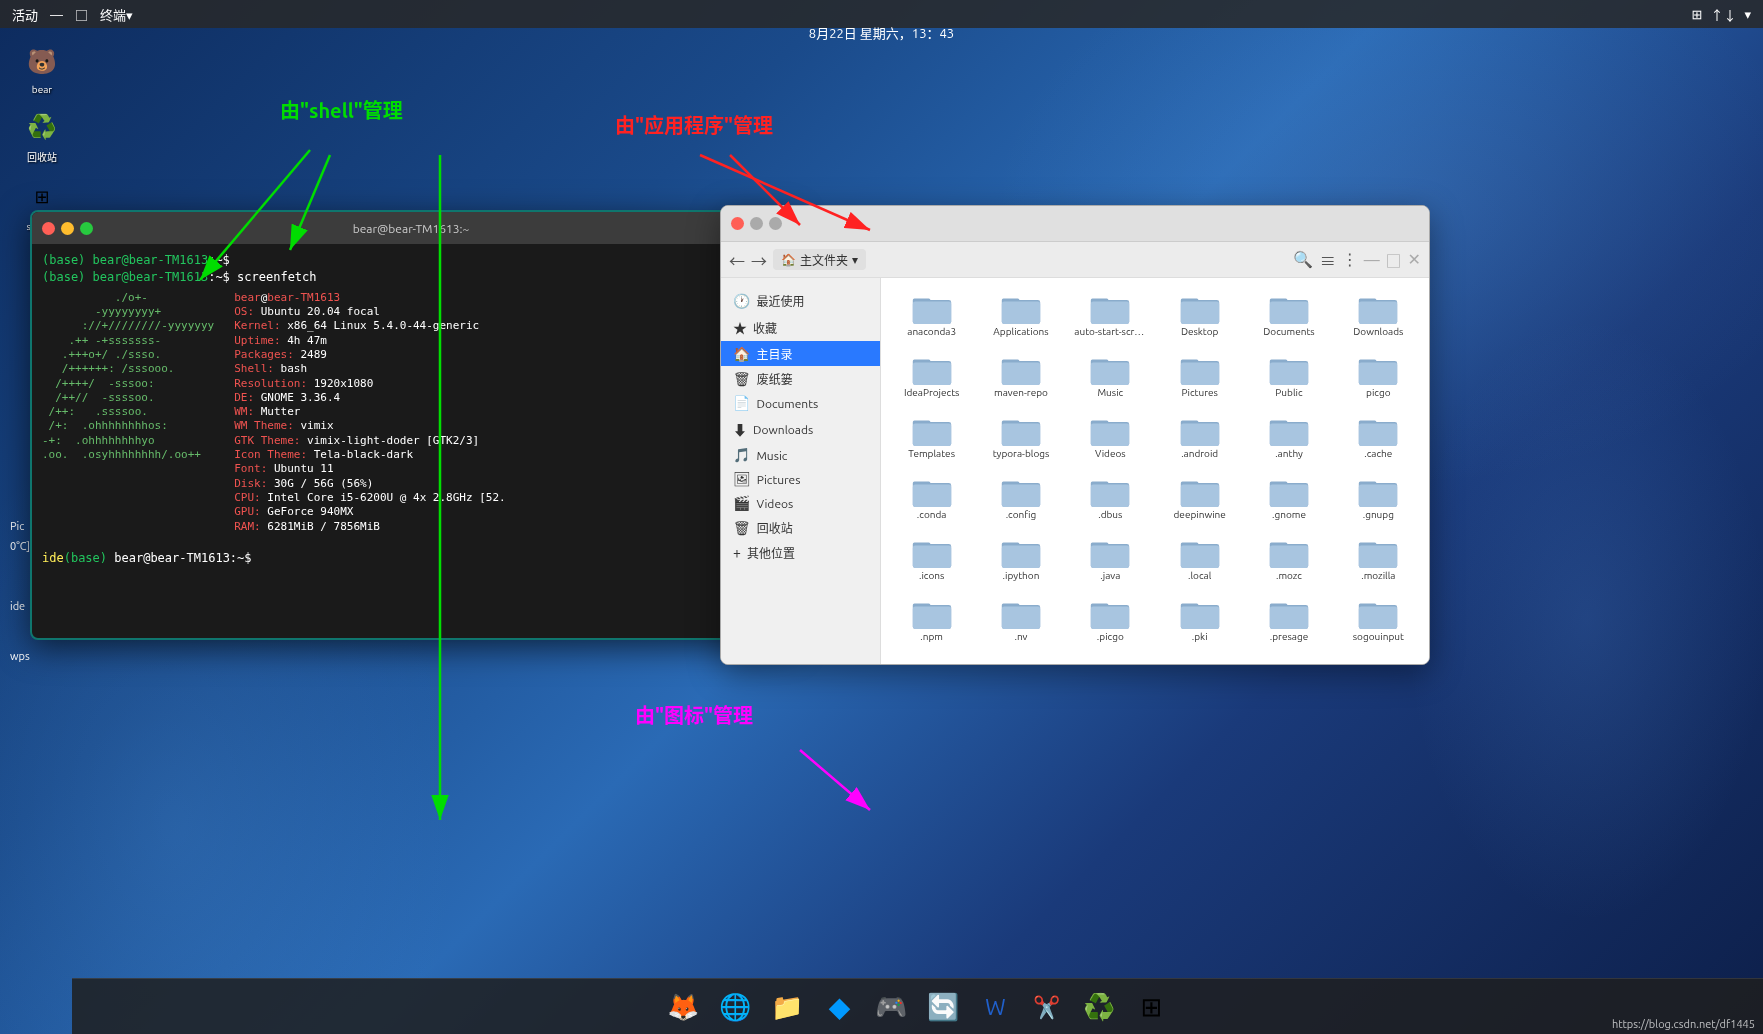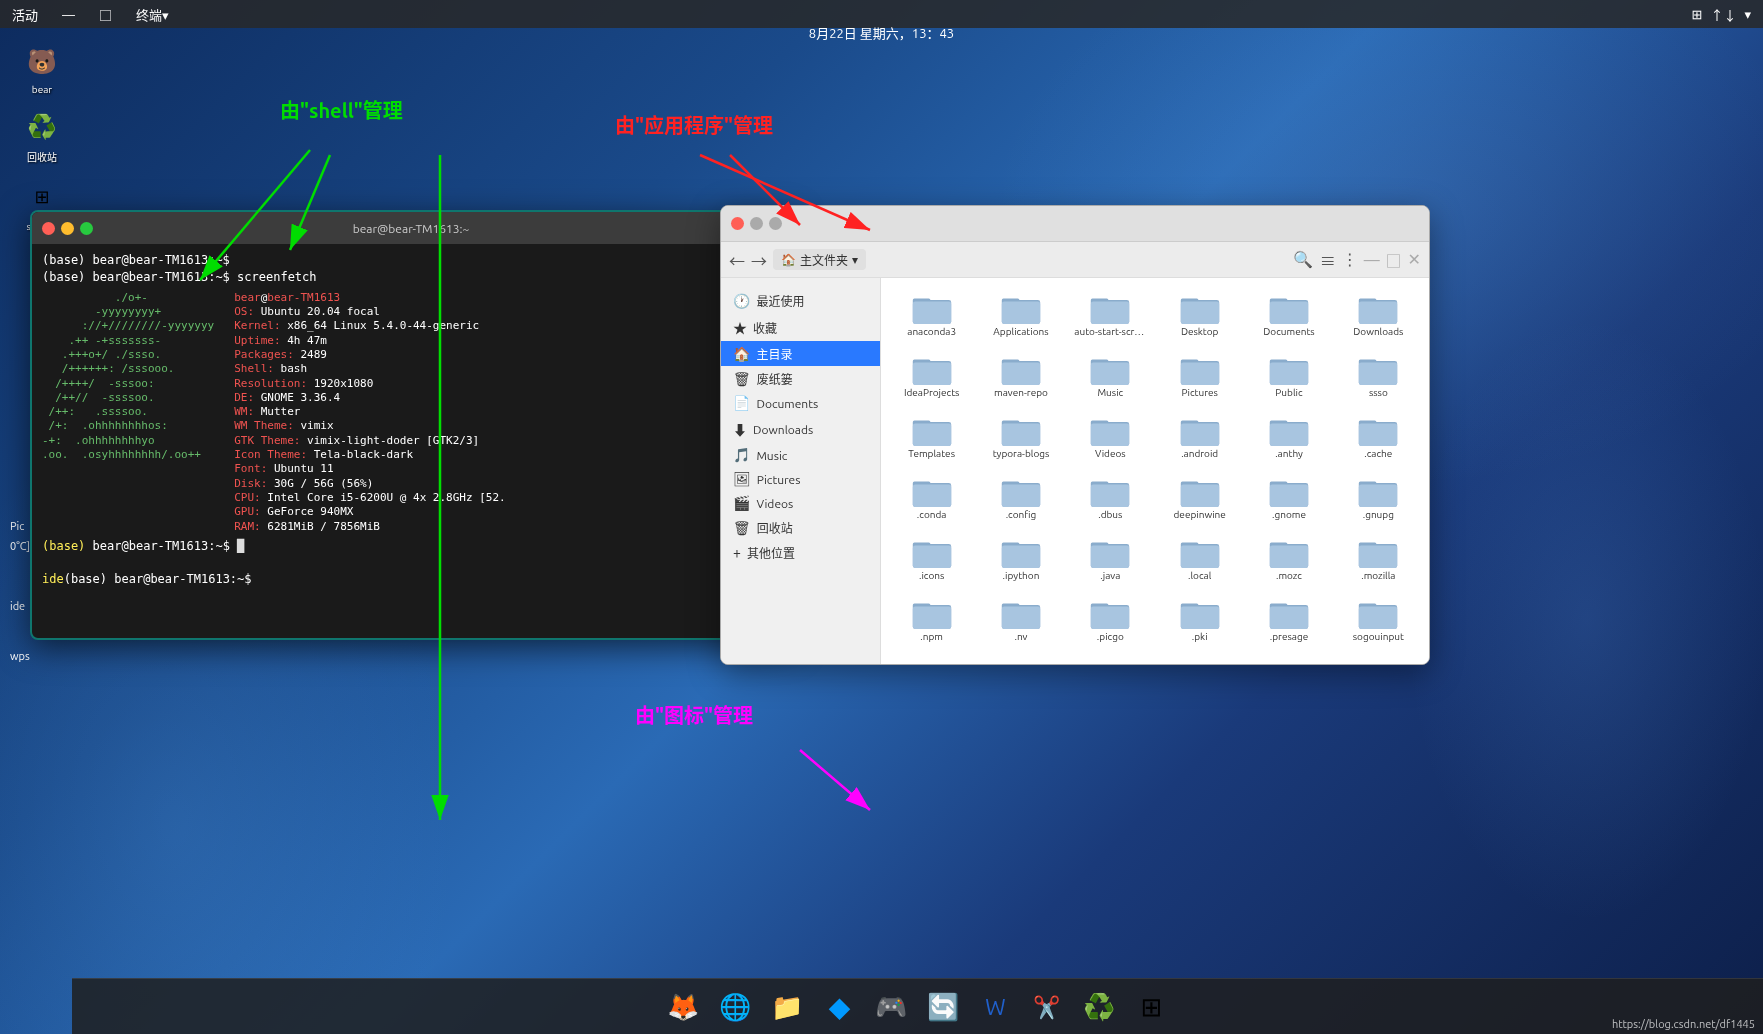--- a/index.html
+++ b/index.html
@@ -39,21 +39,21 @@
       align-items: center;
       justify-content: space-between;
       padding: 0 12px;
       z-index: 100;
       color: white;
       font-size: 13px;
     }
     #topbar-left {
       display: flex;
       align-items: center;
-      gap: 24px;
+      gap: 12px;
     }
     #topbar-center {
       position: absolute;
       left: 50%;
       transform: translateX(-50%);
       color: white;
       font-size: 13px;
       margin-top: 36px;
     }
     #topbar-right {
@@ -108,21 +108,21 @@
     }
     #terminal-body {
       padding: 8px 10px;
       font-family: monospace;
       font-size: 12px;
       color: #ddd;
       height: calc(100% - 32px);
       overflow: hidden;
       line-height: 1.45;
     }
-    .term-green { color: #ffffff; }
+    .term-green { color: #22c55e; }
     .term-red { color: #ef5350; }
     .term-yellow { color: #ffee58; }
     .term-white { color: #ffffff; }
 
     
     #filemanager-window {
       position: absolute;
       top: 205px;
       left: 720px;
       width: 710px;
@@ -403,23 +403,20 @@
         <div><span class="term-red">WM Theme:</span><span class="term-white"> vimix</span></div>
         <div><span class="term-red">GTK Theme:</span><span class="term-white"> vimix-light-doder [GTK2/3]</span></div>
         <div><span class="term-red">Icon Theme:</span><span class="term-white"> Tela-black-dark</span></div>
         <div><span class="term-red">Font:</span><span class="term-white"> Ubuntu 11</span></div>
         <div><span class="term-red">Disk:</span><span class="term-white"> 30G / 56G (56%)</span></div>
         <div><span class="term-red">CPU:</span><span class="term-white"> Intel Core i5-6200U @ 4x 2.8GHz [52.</span></div>
         <div><span class="term-red">GPU:</span><span class="term-white"> GeForce 940MX</span></div>
         <div><span class="term-red">RAM:</span><span class="term-white"> 6281MiB / 7856MiB</span></div>
       </div>
     </div>
-    <div style="margin-top:4px">
-      <span class="term-yellow">(base)</span><span class="term-green"> bear@bear-TM1613</span><span class="term-white">:~$ </span><span style="background:#ddd;color:#ddd">█</span>
-    </div>
     <div style="margin-top:16px">
       <span class="term-yellow">ide</span><span class="term-green">(base)</span><span class="term-white"> bear@bear-TM1613:~$ </span>
     </div>
   </div>
 </div>
 
 <div id="filemanager-window">
   <div id="fm-titlebar">
     <div class="fm-btn" style="background:#ff5f56"></div>
     <div class="fm-btn" style="background:#aaa"></div>
@@ -580,21 +577,21 @@
     <rect x="0" y="12" width="48" height="28" rx="3" fill="#a8c5e0"></rect>
   </svg></div>
             <div class="fm-file-name">Public</div>
           </div>
           <div class="fm-file-item">
             <div class="fm-folder-icon"><svg viewBox="0 0 48 40" fill="none">
     <rect x="0" y="10" width="48" height="30" rx="3" fill="#8aaccc"></rect>
     <rect x="0" y="8" width="22" height="6" rx="2" fill="#8aaccc"></rect>
     <rect x="0" y="12" width="48" height="28" rx="3" fill="#a8c5e0"></rect>
   </svg></div>
-            <div class="fm-file-name">ssso</div>
+            <div class="fm-file-name">picgo</div>
           </div>
           <div class="fm-file-item">
             <div class="fm-folder-icon"><svg viewBox="0 0 48 40" fill="none">
     <rect x="0" y="10" width="48" height="30" rx="3" fill="#8aaccc"></rect>
     <rect x="0" y="8" width="22" height="6" rx="2" fill="#8aaccc"></rect>
     <rect x="0" y="12" width="48" height="28" rx="3" fill="#a8c5e0"></rect>
   </svg></div>
             <div class="fm-file-name">Templates</div>
           </div>
           <div class="fm-file-item">

